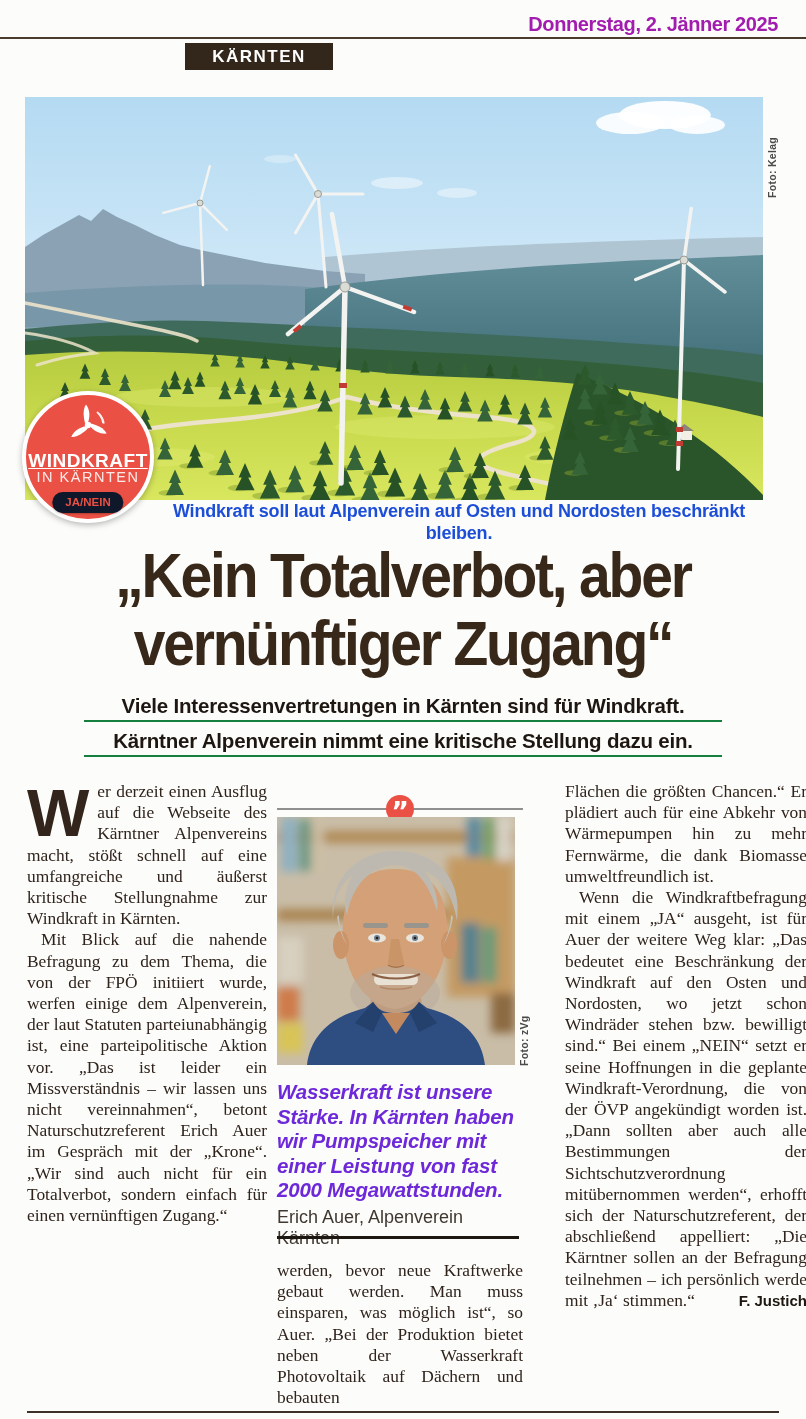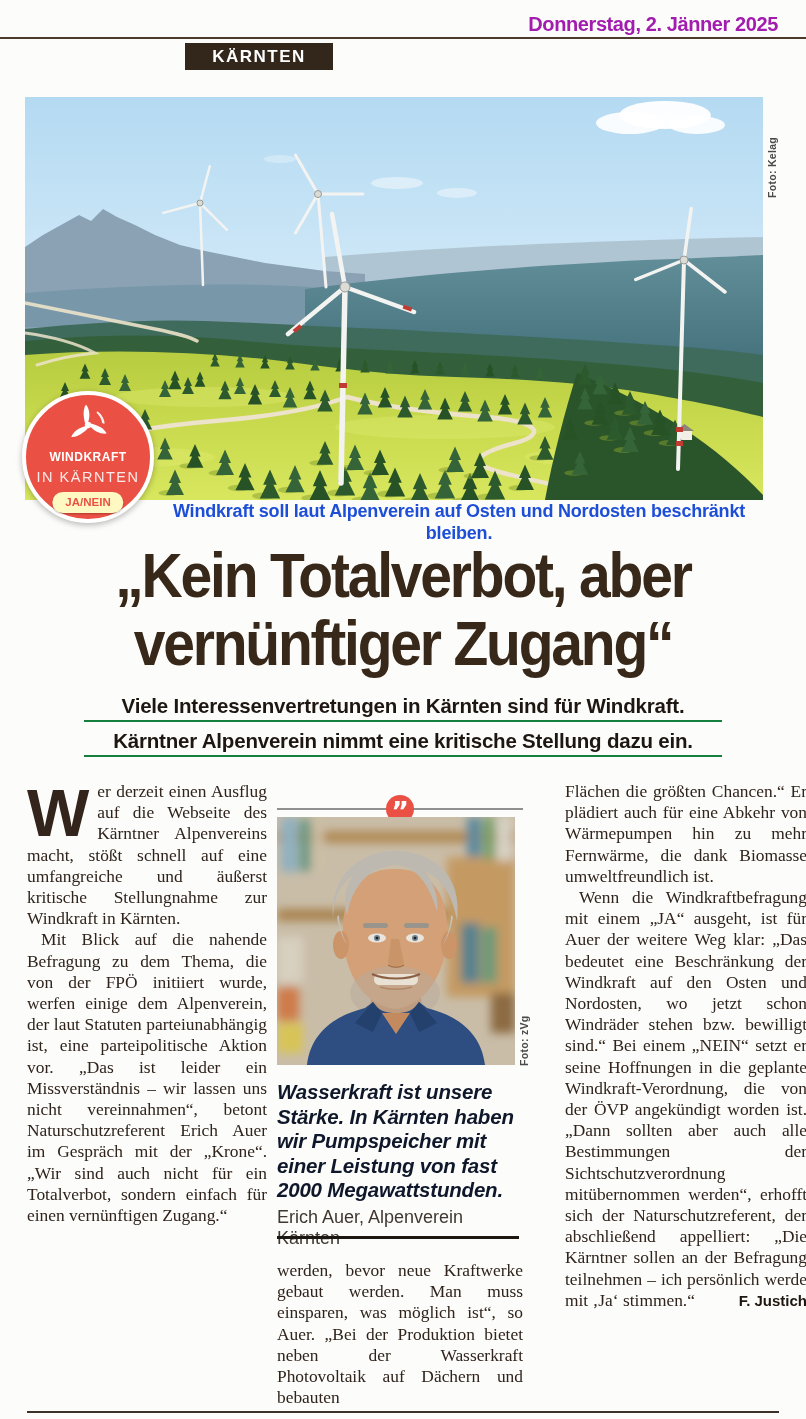--- a/index.html
+++ b/index.html
@@ -19,23 +19,23 @@
     color:#4a4a4a;letter-spacing:.3px;}
   .credit-kelag{position:absolute;left:766px;top:98px;height:100px;}
   .caption{position:absolute;left:152px;top:500px;width:614px;text-align:center;font-weight:bold;
     font-size:18px;line-height:22px;color:#1d4ed8;letter-spacing:-0.2px;}
 
   
   .badge{position:absolute;left:22px;top:391px;width:132px;height:132px;border-radius:50%;
     background:#ea5144;border:4px solid #fff;box-sizing:border-box;text-align:center;color:#fff;
     box-shadow:0 2px 6px rgba(0,0,0,.28);}
   .badge .icon{position:absolute;left:50%;top:6px;transform:translateX(-50%);}
-  .badge .l1{position:absolute;top:55px;width:100%;font-weight:bold;font-size:12px;letter-spacing:.5px;}
+  .badge .l1{position:absolute;top:55px;width:100%;font-weight:bold;font-size:19px;letter-spacing:.5px;text-decoration:underline;}
   .badge .l2{position:absolute;top:74px;width:100%;font-size:14.5px;opacity:.88;letter-spacing:1.5px;}
-  .badge .pill{position:absolute;left:50%;top:97px;transform:translateX(-50%);background:#fef9c3;
+  .badge .pill{position:absolute;left:50%;top:97px;transform:translateX(-50%);background:#0f172a;
     color:#ea5144;font-weight:bold;font-size:11.5px;line-height:21px;height:21px;padding:0 13px;
     border-radius:12px;box-shadow:0 1px 2px rgba(0,0,0,.25);white-space:nowrap;}
 
   
   .headline{position:absolute;left:0;top:541px;width:806px;text-align:center;color:#38281a;
     font-weight:bold;font-size:57px;line-height:61px;letter-spacing:-2.2px;
     transform:scaleY(1.12);transform-origin:50% 0;}
   .subheads{position:absolute;left:84px;top:694px;width:638px;text-align:center;color:#1e1711;}
   .subheads .sh{font-weight:bold;font-size:20.5px;line-height:24px;padding-bottom:2px;
     border-bottom:2px solid #15803d;margin-bottom:7px;letter-spacing:-0.2px;}
@@ -56,21 +56,21 @@
   
   .qsep{position:absolute;top:14px;left:0;right:0;height:28px;}
   .qline{position:absolute;top:13px;left:0;right:0;height:1.5px;background:#8f8f8f;}
   .qcircle{position:absolute;left:50%;top:0;transform:translateX(-50%);width:28px;height:28px;
     border-radius:50%;background:#ea5144;color:#fff;text-align:center;}
   .qcircle span{position:relative;top:3px;font-family:"DejaVu Sans",sans-serif;font-weight:bold;
     font-size:27px;line-height:27px;}
   .portrait{position:absolute;top:36px;left:0;width:238px;height:248px;overflow:hidden;}
   .credit-zvg{position:absolute;left:241px;top:200px;height:85px;}
   .pullquote{position:absolute;top:299px;left:0;width:246px;font-weight:bold;font-style:italic;
-    font-size:20.5px;line-height:24.5px;color:#0f172a;letter-spacing:-0.2px;}
+    font-size:20.5px;line-height:24.5px;color:#6d28d9;letter-spacing:-0.2px;}
   .attribution{position:absolute;top:426px;left:0;width:246px;font-size:18px;color:#403830;}
   .thick-rule{position:absolute;top:455px;left:0;width:242px;height:3px;background:#1d1711;}
   .col2-body{position:absolute;top:479px;left:0;width:246px;}
 
   .bottom-rule{position:absolute;left:27px;top:1411px;width:752px;height:2px;background:#3c3129;}
 </style>
 </head>
 <body>
 
 <div id="page">

